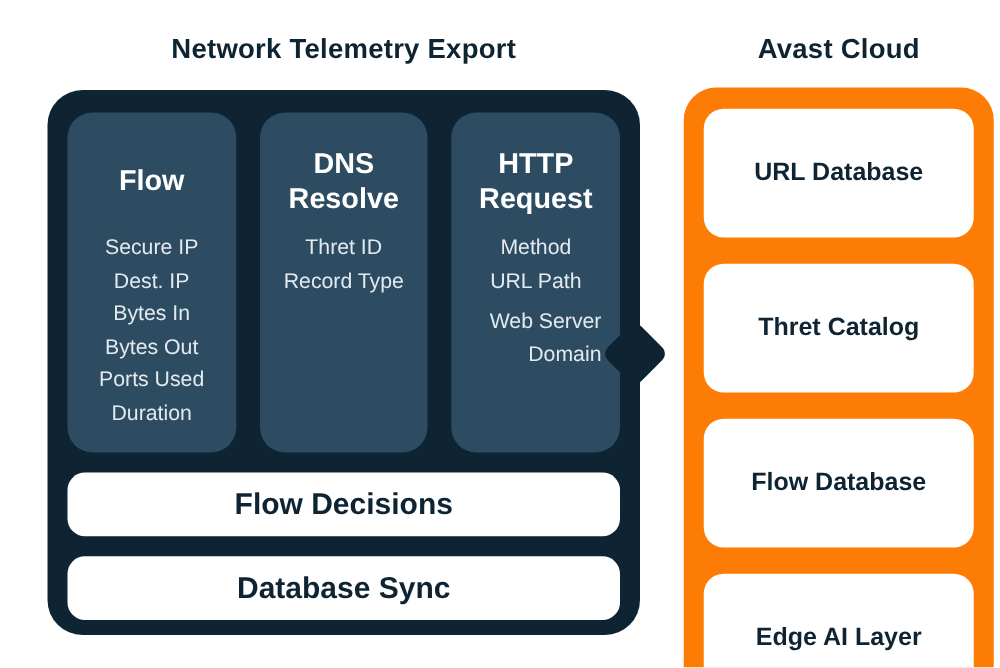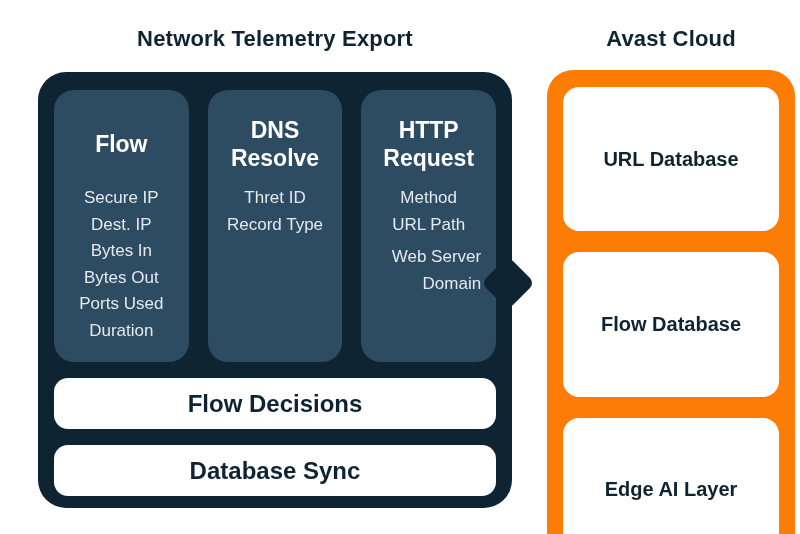--- a/index.html
+++ b/index.html
@@ -170,17 +170,18 @@
     </div>
 
     <div class="bar">Flow Decisions</div>
     <div class="bar">Database Sync</div>
 
     <div class="connector-arrow"></div>
   </div>
 
   <div class="cloud-panel">
     <div class="cloud-box">URL Database</div>
+    <div class="cloud-box">Thret Catalog</div>
     <div class="cloud-box">Flow Database</div>
     <div class="cloud-box">Edge AI Layer</div>
   </div>
 
 </div>
 
 </body></html>

